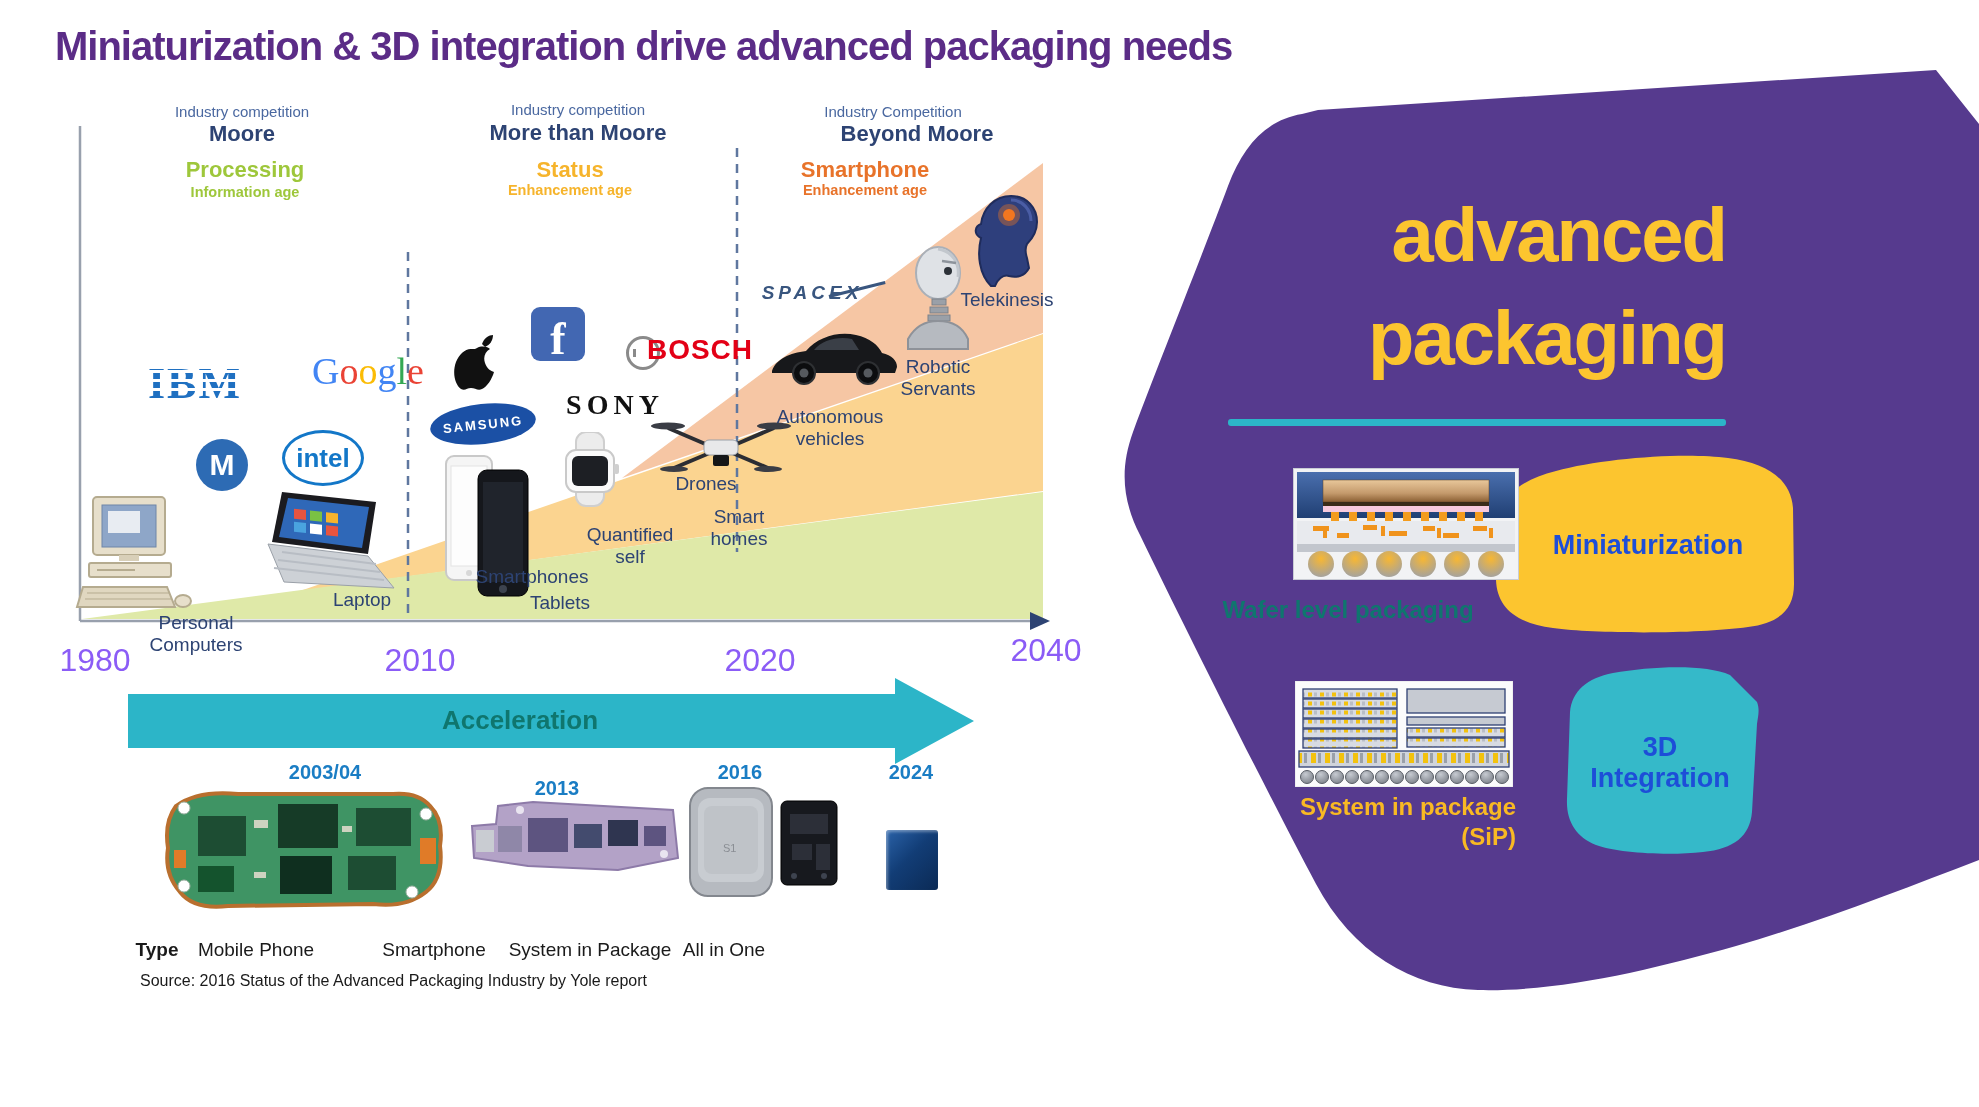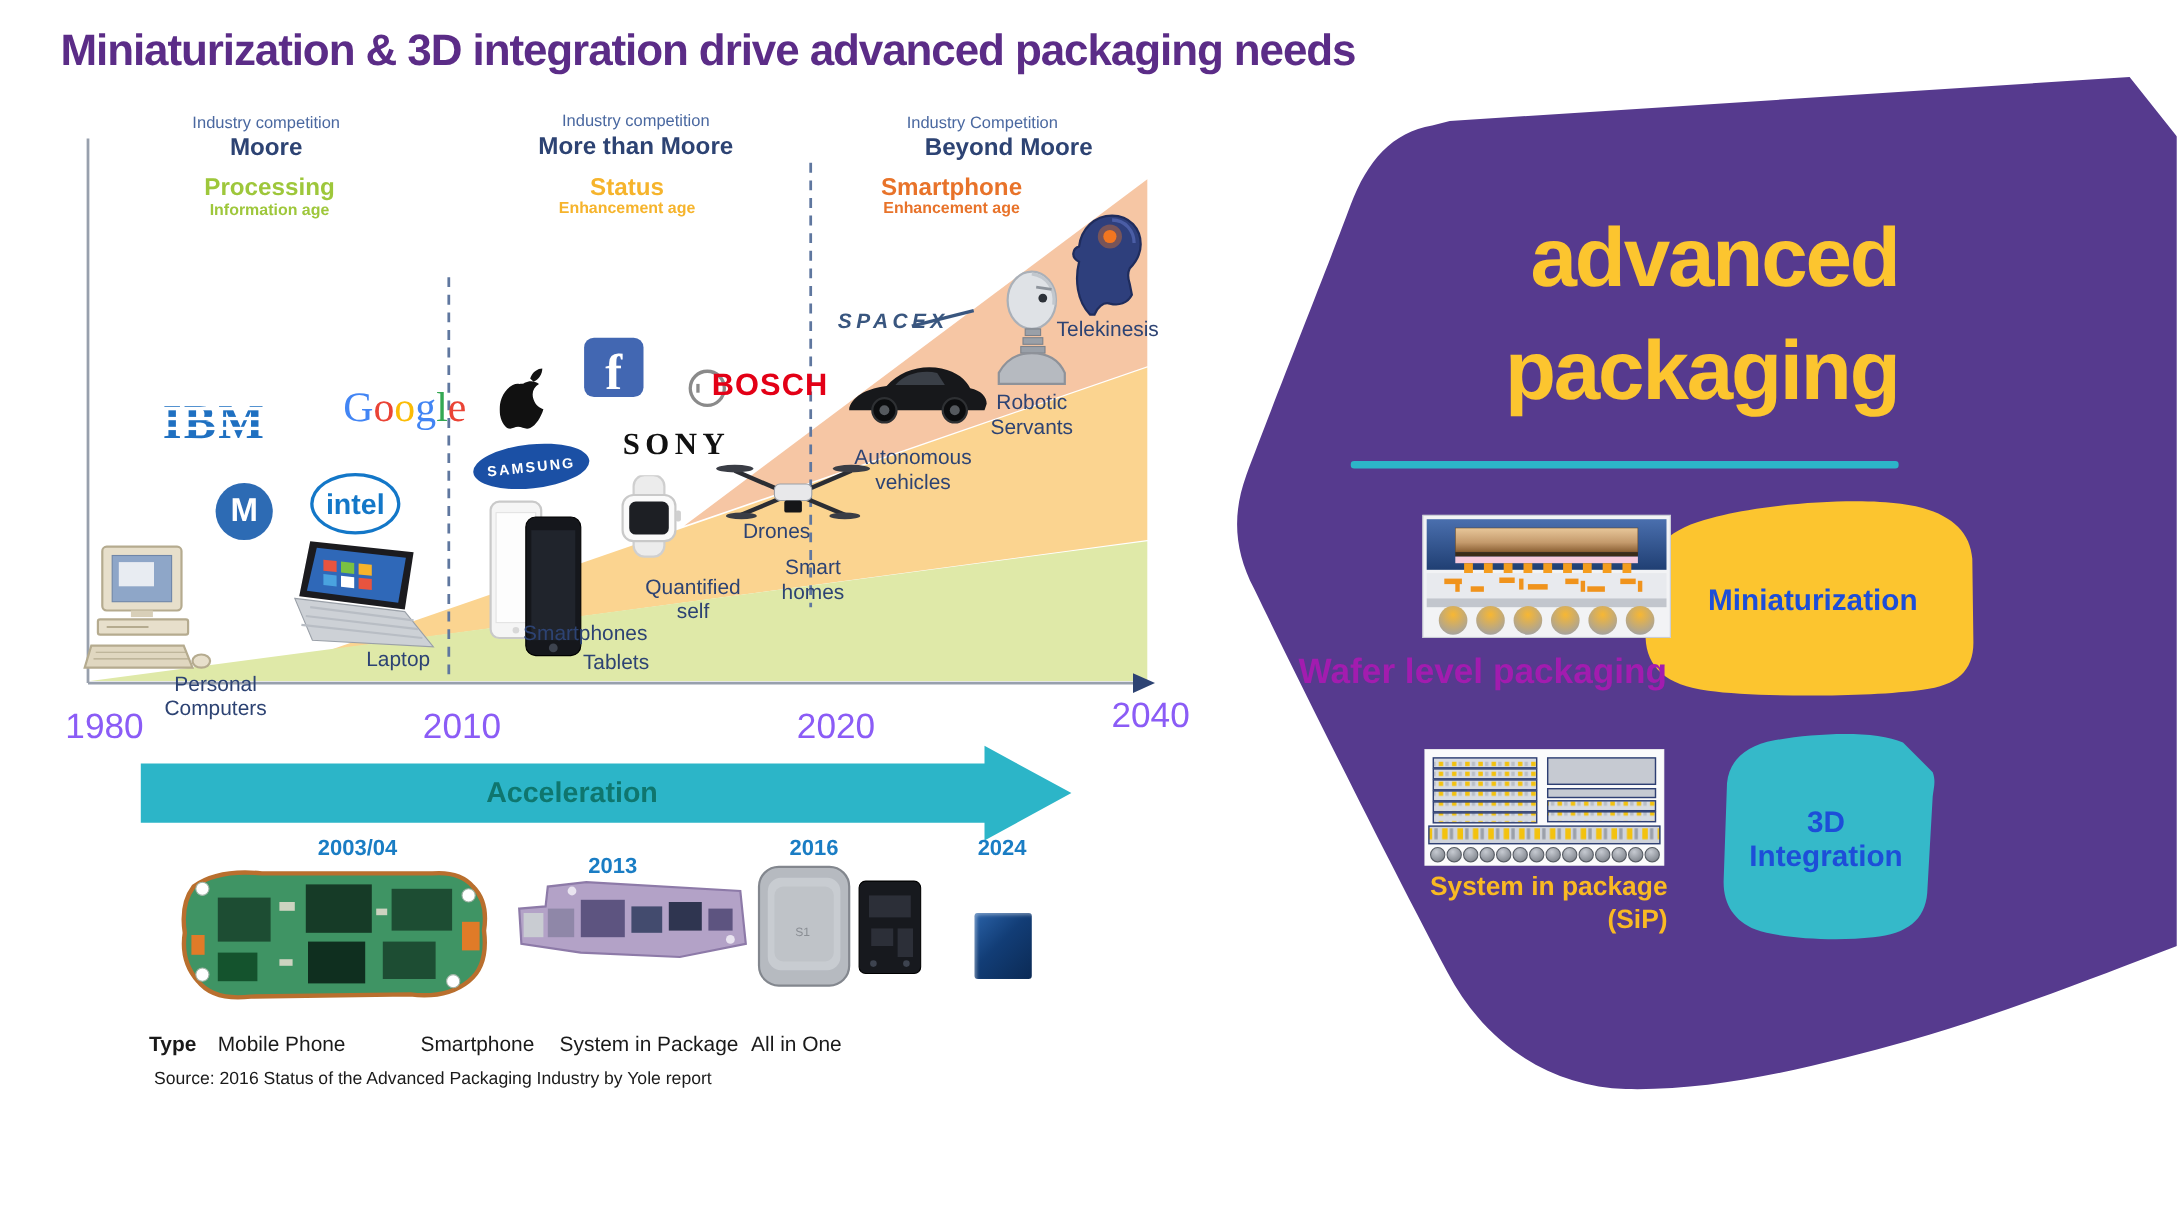--- a/index.html
+++ b/index.html
@@ -19,21 +19,21 @@
   .accel-text{font-size:26px;font-weight:800;color:#0f766e;}
   .blueyear{font-size:20px;font-weight:800;color:#1a7dc4;}
   .typelab{font-size:19px;color:#1a1a1a;}
   .typehead{font-weight:800;}
   .source{position:absolute;left:140px;top:972px;font-size:16px;color:#1a1a1a;}
   
   .trend{position:absolute;right:253px;text-align:right;color:#fcc52f;font-weight:800;letter-spacing:-2px;line-height:1;}
   .t1{top:138px;font-size:54px;}
   .t2{top:197px;font-size:76px;}
   .t3{top:300px;font-size:76px;}
-  .goldlab{font-size:32px;font-weight:800;color:#a21caf;}
+  .goldlab{font-size:24px;font-weight:800;color:#0f766e;}
   .whitelab{font-size:27px;font-weight:800;color:#1d4ed8;}
   .sip{position:absolute;right:463px;top:792px;text-align:right;font-size:24px;font-weight:800;color:#f9b923;white-space:pre-line;line-height:1.25;}
   
   .ibm{font-family:"Liberation Serif",serif;font-weight:900;font-size:44px;color:#1f70c1;letter-spacing:2px;}
   .ibm-wrap{position:absolute;left:148px;top:358px;width:96px;height:46px;}
   .ibm-stripe{position:absolute;left:0;width:100%;height:3px;background:#fff;}
   .google{font-family:"Liberation Serif",serif;font-size:38px;font-weight:400;}
   .g-blue{color:#4285f4;} .g-red{color:#ea4335;} .g-yel{color:#fbbc05;} .g-grn{color:#34a853;}
   .moto{position:absolute;left:196px;top:439px;width:52px;height:52px;border-radius:50%;background:#2d6bb4;
         color:#fff;font-weight:800;font-size:30px;display:flex;align-items:center;justify-content:center;}

